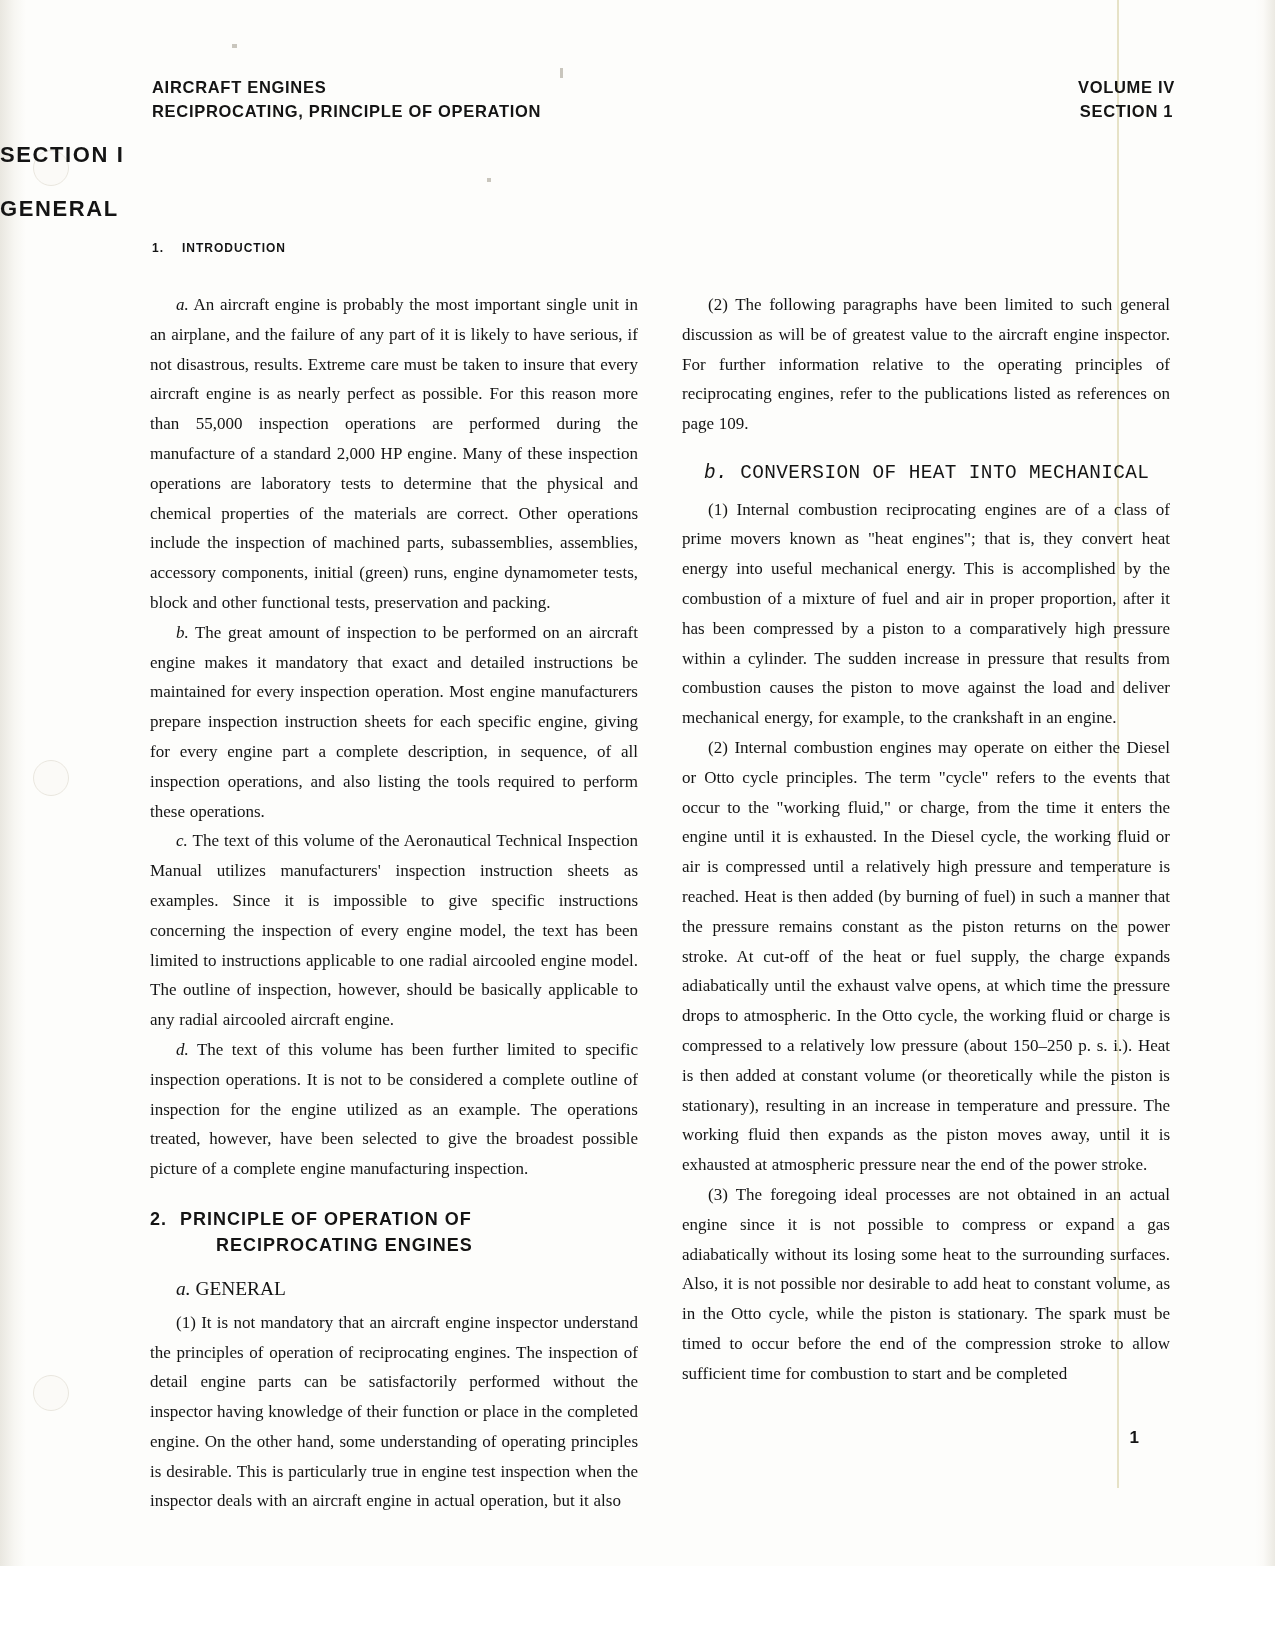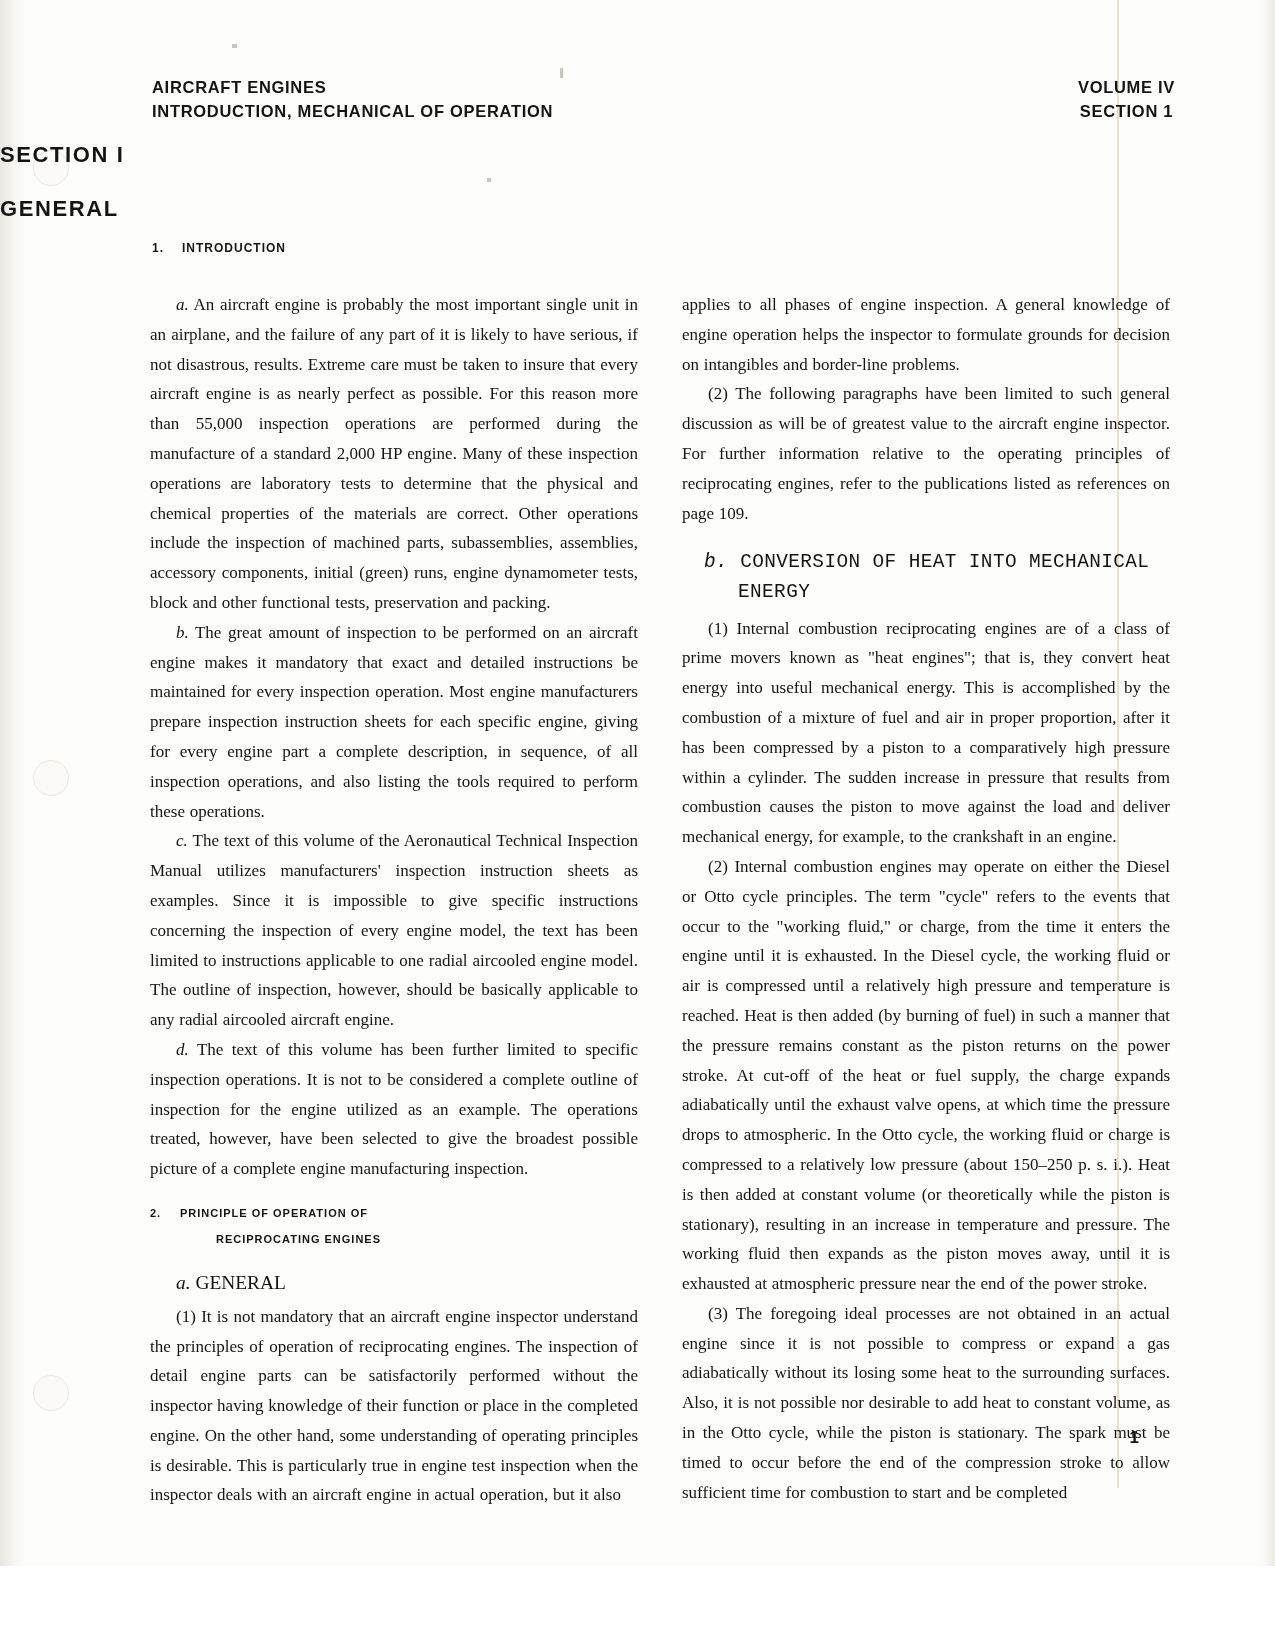--- a/index.html
+++ b/index.html
@@ -113,24 +113,24 @@
     text-justify: inter-word;
     font-size: 17px;
     line-height: 29.8px;
     hyphens: none;
     word-spacing: 0.5px;
   }
   p.body.indent { text-indent: 26px; }
   p.body .lbl { font-style: italic; }
 
   .subhead-sans {
-    margin: 16px 0 6px 0;
-    font-family: "Liberation Sans", sans-serif;
-    font-weight: bold;
-    font-size: 11px;
+    margin: 22px 0 6px 0;
+    font-family: "Liberation Sans", sans-serif;
+    font-weight: bold;
+    font-size: 18px;
     letter-spacing: 1.0px;
     line-height: 26px;
   }
   .subhead-sans .l1 { display: block; }
   .subhead-sans .l1 .idx { display: inline-block; width: 30px; }
   .subhead-sans .l2 { display: block; padding-left: 66px; }
 
   .subhead-serif {
     margin: 16px 0 4px 0;
     font-size: 19.4px;
@@ -173,21 +173,21 @@
   <div class="punch p2"></div>
   <div class="punch p3"></div>
 
   <div class="speck" style="left:560px; top:68px; width:3px; height:10px;"></div>
   <div class="speck" style="left:487px; top:178px; width:4px; height:4px;"></div>
   <div class="speck" style="left:232px; top:44px; width:5px; height:4px;"></div>
 
   <div class="runhead">
     <div class="left">
       <div>AIRCRAFT ENGINES</div>
-      <div>INTRODUCTION, MECHANICAL OF OPERATION</div>
+      <div>RECIPROCATING, PRINCIPLE OF OPERATION</div>
     </div>
     <div class="right">
       <div>VOLUME IV</div>
       <div>SECTION 1</div>
     </div>
   </div>
 
   <div class="section-title">SECTION I</div>
   <div class="general-title">GENERAL</div>
 
@@ -215,27 +215,25 @@
       <div class="subhead-serif">
         <span class="lbl">a.</span> <span>GENERAL</span>
       </div>
 
       <p class="body indent"><span>(1)</span> <span>It is not mandatory that an aircraft engine inspector understand the principles of operation of reciprocating engines. The inspection of detail engine parts can be satisfactorily performed without the inspector having knowledge of their function or place in the completed engine. On the other hand, some understanding of operating principles is desirable. This is particularly true in engine test inspection when the inspector deals with an aircraft engine in actual operation, but it also</span></p>
 
     </div>
 
     <div class="col">
 
-      <p class="body">applies to all phases of engine inspection. A general knowledge of engine operation helps the inspector to formulate grounds for decision on intangibles and border-line problems.</p>
 
       <p class="body indent"><span>(2)</span> <span>The following paragraphs have been limited to such general discussion as will be of greatest value to the aircraft engine inspector. For further information relative to the operating principles of reciprocating engines, refer to the publications listed as references on page 109.</span></p>
 
       <div class="subhead-caps">
         <span class="l1"><span class="lbl">b.</span> <span>CONVERSION OF HEAT INTO MECHANICAL</span></span>
-        <span class="l2">ENERGY</span>
       </div>
 
       <p class="body indent"><span>(1)</span> <span>Internal combustion reciprocating engines are of a class of prime movers known as "heat engines"; that is, they convert heat energy into useful mechanical energy. This is accomplished by the combustion of a mixture of fuel and air in proper proportion, after it has been compressed by a piston to a comparatively high pressure within a cylinder. The sudden increase in pressure that results from combustion causes the piston to move against the load and deliver mechanical energy, for example, to the crankshaft in an engine.</span></p>
 
       <p class="body indent"><span>(2)</span> <span>Internal combustion engines may operate on either the Diesel or Otto cycle principles. The term "cycle" refers to the events that occur to the "working fluid," or charge, from the time it enters the engine until it is exhausted. In the Diesel cycle, the working fluid or air is compressed until a relatively high pressure and temperature is reached. Heat is then added (by burning of fuel) in such a manner that the pressure remains constant as the piston returns on the power stroke. At cut-off of the heat or fuel supply, the charge expands adiabatically until the exhaust valve opens, at which time the pressure drops to atmospheric. In the Otto cycle, the working fluid or charge is compressed to a relatively low pressure (about 150–250 p. s. i.). Heat is then added at constant volume (or theoretically while the piston is stationary), resulting in an increase in temperature and pressure. The working fluid then expands as the piston moves away, until it is exhausted at atmospheric pressure near the end of the power stroke.</span></p>
 
       <p class="body indent"><span>(3)</span> <span>The foregoing ideal processes are not obtained in an actual engine since it is not possible to compress or expand a gas adiabatically without its losing some heat to the surrounding surfaces. Also, it is not possible nor desirable to add heat to constant volume, as in the Otto cycle, while the piston is stationary. The spark must be timed to occur before the end of the compression stroke to allow sufficient time for combustion to start and be completed</span></p>
 
     </div>
 

